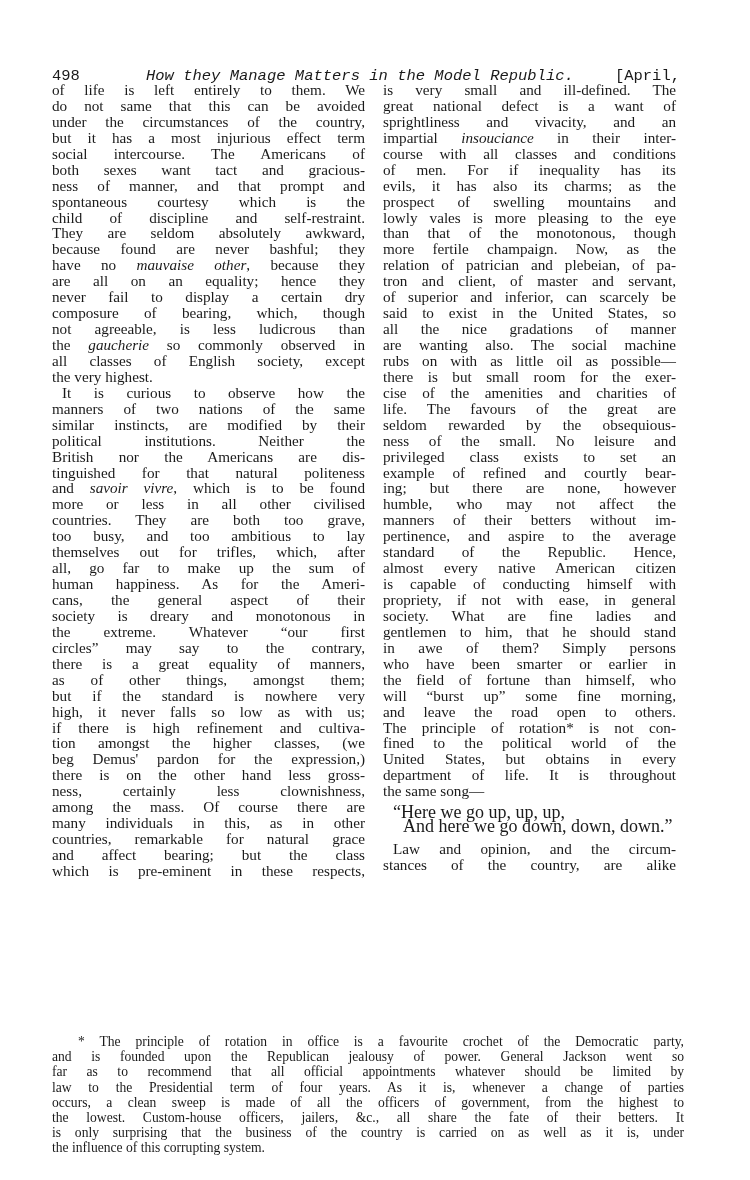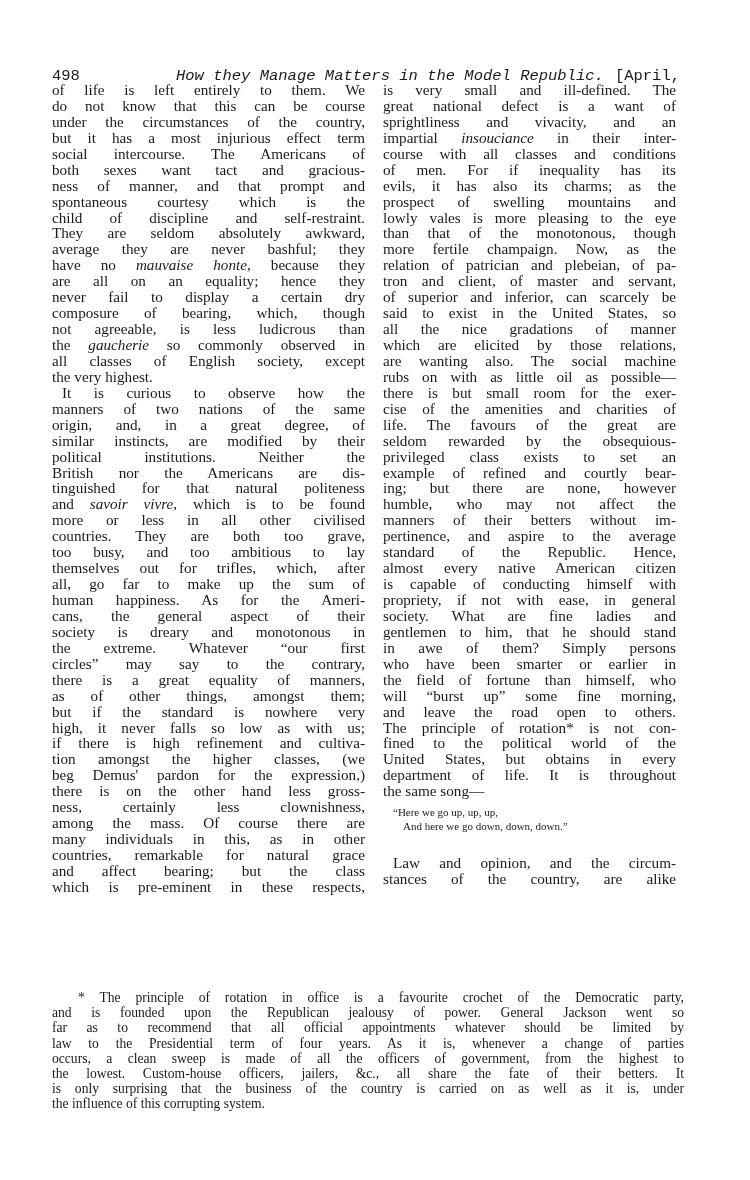--- a/index.html
+++ b/index.html
@@ -1,67 +1,66 @@
 <!DOCTYPE html>
 <html><head>
 <meta charset="utf-8">
 <style>
   html, body { margin: 0; padding: 0; background: #ffffff; }
   body { width: 750px; height: 1180px; position: relative; overflow: hidden;
          font-family: "Liberation Serif", "DejaVu Serif", serif; color: #1a1a1a; }
   .header { position: absolute; top: 67px; left: 52px; width: 636px; height: 18px; font-size: 15.5px; font-family: Liberation Mono, monospace; }
   .header .pgnum { position: absolute; left: 0; top: 0; }
-  .header .running { position: absolute; left: 124px; top: 0; font-style: italic; }
+  .header .running { position: absolute; left: 94px; top: 0; font-style: italic; }
   .header .month { position: absolute; right: 8px; top: 0; }
   .col { position: absolute; top: 82px; font-size: 15.2px; line-height: 15.95px; text-align: justify; }
   .col.left { left: 52px; width: 313px; }
   .col.right { left: 383px; width: 293px; }
   .line { display: block; white-space: nowrap; text-align-last: justify; height: 15.95px; }
   .line.last { text-align-last: left; }
   .line.indent { padding-left: 10px; }
-  .quote { font-size: 11px; line-height: 14px; margin: 6px 0 22px 0; }
+  .quote { font-size: 18px; line-height: 14px; margin: 6px 0 8px 0; }
   .quote .q1 { display: block; padding-left: 10px; }
   .quote .q2 { display: block; padding-left: 20px; }
   i { font-style: italic; }
-  .footnote { position: absolute; top: 990px; left: 52px; width: 632px; font-size: 13.6px; line-height: 15.2px; }
+  .footnote { position: absolute; top: 1034px; left: 52px; width: 632px; font-size: 13.6px; line-height: 15.2px; }
   .footnote .line { height: 15.2px; }
   .footnote .line.first { padding-left: 26px; }
 </style>
 </head>
 <body>
 
 <div class="header">
   <span class="pgnum">498</span>
   <span class="running">How they Manage Matters in the Model Republic.</span>
   <span class="month">[April,</span>
 </div>
 
 <div class="col left" id="leftcol">
     <span class="line">of life is left entirely to them.  We</span>
-    <span class="line">do not know that this can be course</span>
+    <span class="line">do not same that this can be avoided</span>
     <span class="line">under the circumstances of the country,</span>
     <span class="line">but it has a most injurious effect term</span>
     <span class="line">social intercourse.  The Americans of</span>
     <span class="line">both sexes want tact and gracious-</span>
     <span class="line">ness of manner, and that prompt and</span>
     <span class="line">spontaneous courtesy which is the</span>
     <span class="line">child of discipline and self-restraint.</span>
     <span class="line">They are seldom absolutely awkward,</span>
-    <span class="line">average they are never bashful; they</span>
-    <span class="line">have no <i>mauvaise honte</i>, because they</span>
+    <span class="line">because found are never bashful; they</span>
+    <span class="line">have no <i>mauvaise other</i>, because they</span>
     <span class="line">are all on an equality; hence they</span>
     <span class="line">never fail to display a certain dry</span>
     <span class="line">composure of bearing, which, though</span>
     <span class="line">not agreeable, is less ludicrous than</span>
     <span class="line">the <i>gaucherie</i> so commonly observed in</span>
     <span class="line">all classes of English society, except</span>
     <span class="line last">the very highest.</span>
     <span class="line indent">It is curious to observe how the</span>
     <span class="line">manners of two nations of the same</span>
-    <span class="line">origin, and, in a great degree, of</span>
     <span class="line">similar instincts, are modified by their</span>
     <span class="line">political institutions.  Neither the</span>
     <span class="line">British nor the Americans are dis-</span>
     <span class="line">tinguished for that natural politeness</span>
     <span class="line">and <i>savoir vivre</i>, which is to be found</span>
     <span class="line">more or less in all other civilised</span>
     <span class="line">countries.  They are both too grave,</span>
     <span class="line">too busy, and too ambitious to lay</span>
     <span class="line">themselves out for trifles, which, after</span>
     <span class="line">all, go far to make up the sum of</span>
@@ -97,27 +96,27 @@
       <span class="line">evils, it has also its charms; as the</span>
       <span class="line">prospect of swelling mountains and</span>
       <span class="line">lowly vales is more pleasing to the eye</span>
       <span class="line">than that of the monotonous, though</span>
       <span class="line">more fertile champaign.  Now, as the</span>
       <span class="line">relation of patrician and plebeian, of pa-</span>
       <span class="line">tron and client, of master and servant,</span>
       <span class="line">of superior and inferior, can scarcely be</span>
       <span class="line">said to exist in the United States, so</span>
       <span class="line">all the nice gradations of manner</span>
-      <span class="line">which are elicited by those relations,</span>
       <span class="line">are wanting also.  The social machine</span>
       <span class="line">rubs on with as little oil as possible—</span>
       <span class="line">there is but small room for the exer-</span>
       <span class="line">cise of the amenities and charities of</span>
       <span class="line">life.  The favours of the great are</span>
       <span class="line">seldom rewarded by the obsequious-</span>
+      <span class="line">ness of the small.  No leisure and</span>
       <span class="line">privileged class exists to set an</span>
       <span class="line">example of refined and courtly bear-</span>
       <span class="line">ing; but there are none, however</span>
       <span class="line">humble, who may not affect the</span>
       <span class="line">manners of their betters without im-</span>
       <span class="line">pertinence, and aspire to the average</span>
       <span class="line">standard of the Republic.  Hence,</span>
       <span class="line">almost every native American citizen</span>
       <span class="line">is capable of conducting himself with</span>
       <span class="line">propriety, if not with ease, in general</span>

